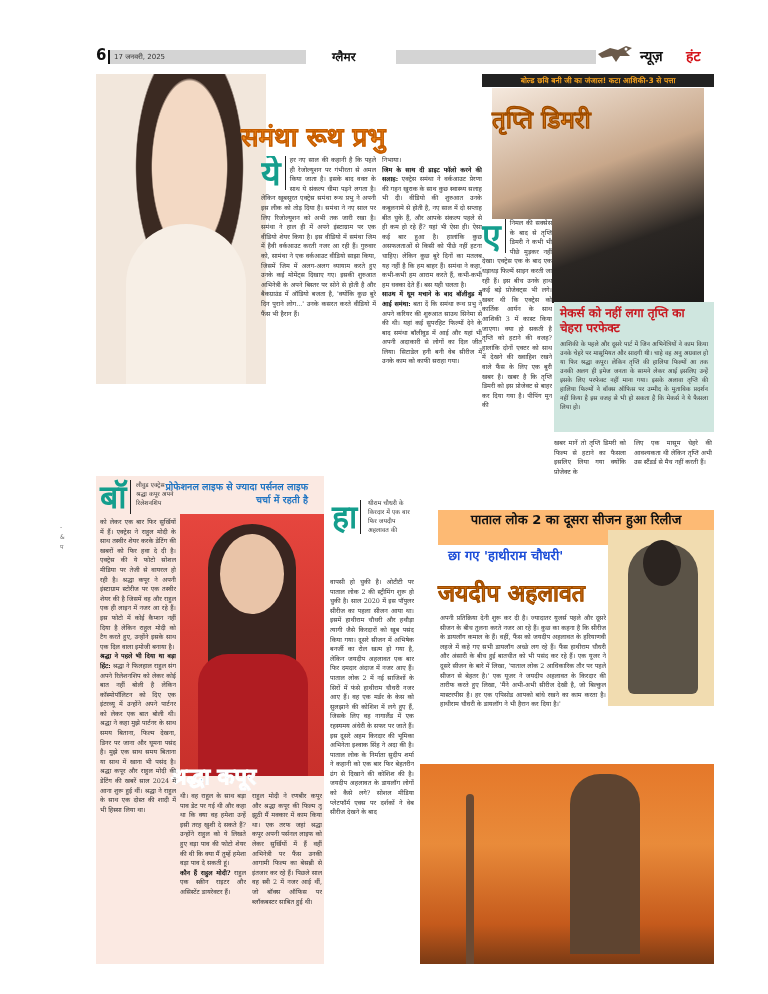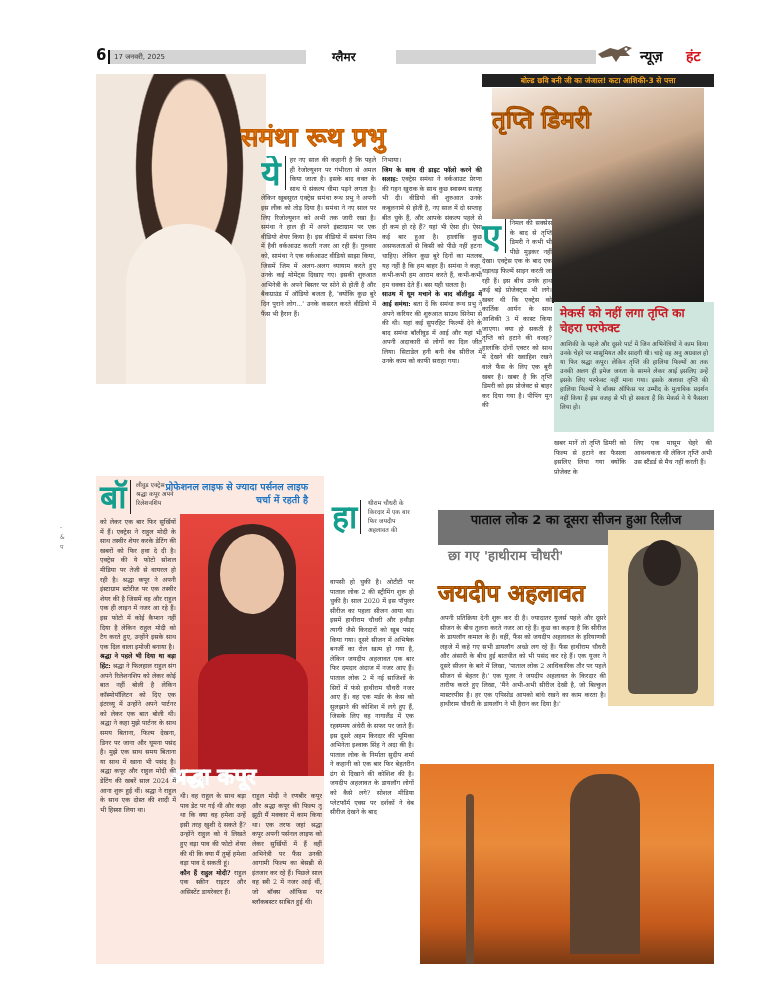--- a/index.html
+++ b/index.html
@@ -57,22 +57,22 @@
   .shr .name { position:absolute; left:56px; top:284px; font: bold 22px "DejaVu Sans", sans-serif; color:#1f74c2;margin-left:19px; -webkit-text-stroke:1px #fff; }
   .shr .c1 { left:4px; top:42px; width:76px; height:440px; }
   .shr .c2 { left:84px; top:316px; width:66px; height:170px; }
   .shr .c3 { left:156px; top:316px; width:70px; height:170px; }
 
   
   .pl { position:absolute; left:232px; top:452px; width:386px; height:468px; }
   .pl .dc { position:absolute; left:4px; top:4px; font: bold 32px "DejaVu Sans", sans-serif; color:#149e8d; border-right:1.5px solid #222; padding-right:3px; line-height:34px; }
   .pl .lead { position:absolute; left:40px; top:2px; width:46px; font: 6.2px "DejaVu Serif", serif; line-height:9px; color:#333; }
   .pl .c1 { left:2px; top:42px; width:84px; height:420px;margin-top:40px; }
-  .pl .bannr { position:absolute; left:110px; top:14px; width:276px; height:35px; background:#737373; color:#111; font: bold 13px "DejaVu Sans", sans-serif; text-align:center; line-height:20px; }
-  .pl .sub { position:absolute; left:120px; top:50px; font: bold 13px "DejaVu Sans", sans-serif; color:#737373; }
+  .pl .bannr { position:absolute; left:110px; top:14px; width:276px; height:35px; background:#fdba74; color:#111; font: bold 13px "DejaVu Sans", sans-serif; text-align:center; line-height:20px; }
+  .pl .sub { position:absolute; left:120px; top:50px; font: bold 13px "DejaVu Sans", sans-serif; color:#1d4ed8; }
   .pl .name { position:absolute; left:110px; top:80px; font: bold 23px "DejaVu Sans", sans-serif; color:#f08a1c; -webkit-text-stroke:0.5px #9d4b00; }
   .pl .photo { position:absolute; left:280px; top:34px; width:106px; height:176px; background:#f1dcb0; }
   .pl .photo .man { position:absolute; left:20px; top:14px; width:70px; height:150px; border-radius:30px 30px 6px 6px; background:#5b5347; }
   .pl .photo .headm { position:absolute; left:35px; top:10px; width:38px; height:46px; border-radius:50%; background:#2b2420; }
   .pl .c2 { left:112px; top:118px; width:166px; height:150px; }
   .pl .big { position:absolute; left:92px; top:268px; width:294px; height:200px; background: linear-gradient(180deg,#e5782a 0%,#e98b3a 40%,#c55a1c 80%,#7a3a14 100%); overflow:hidden; }
   .pl .big .fig { position:absolute; left:150px; top:10px; width:70px; height:180px; border-radius:30px 30px 0 0; background:#5e4430; }
   .pl .big .spear { position:absolute; left:46px; top:30px; width:8px; height:170px; background:#6b4a33; border-radius:4px 4px 0 0; }
 
   .margin-marks { position:absolute; left:60px; top:522px; font: 6px "DejaVu Sans", sans-serif; color:#777; line-height:10px; }

